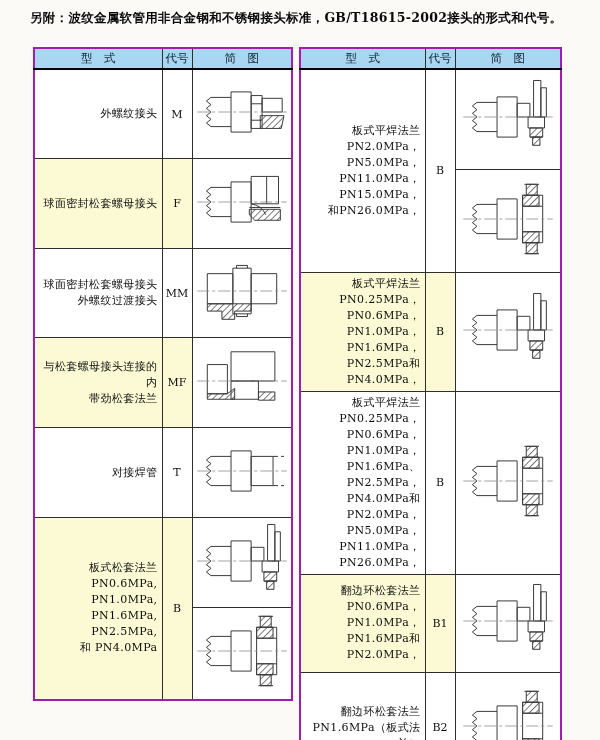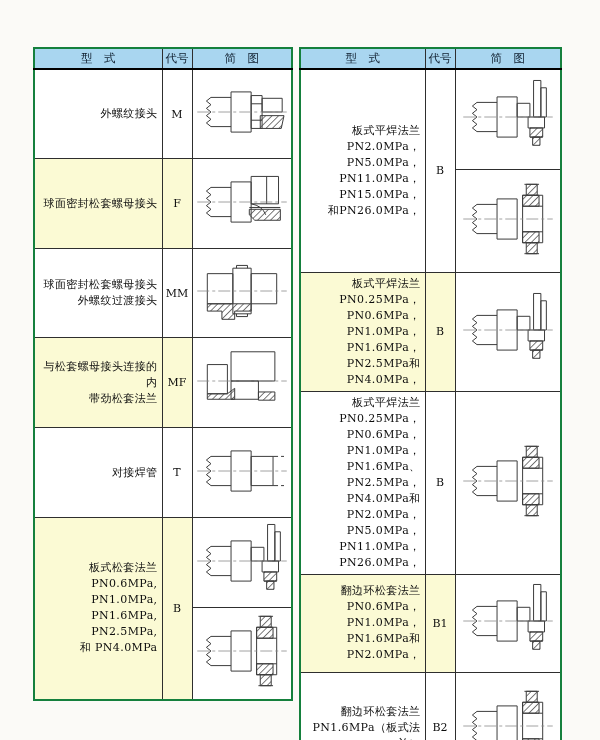--- a/index.html
+++ b/index.html
@@ -11,21 +11,21 @@
   }
   .page{position:relative;width:600px;height:740px;background:#fbfaf7;overflow:hidden;}
   .title{
     position:absolute;left:30px;top:10px;width:560px;
     font-size:12.5px;font-weight:bold;letter-spacing:0.3px;color:#0a0a0a;
     white-space:nowrap;
   }
   .tables{position:absolute;left:33px;top:47px;display:flex;gap:6px;align-items:flex-start;}
   table.ftable{
     border-collapse:collapse;table-layout:fixed;
-    border:2px solid #15803d;background:#fff;
+    border:2px solid #a21caf;background:#fff;
   }
   .ftable th,.ftable td{border:1px solid #2e2e2e;padding:0;overflow:hidden;}
   .ftable thead th{
     background:var(--header-bg,#a9d6f0);
     height:19px;font-size:11.5px;font-weight:normal;
     text-align:center;color:#102030;
     border-bottom:2px solid #000;
   }
   td.type{
     font-size:11px;line-height:16px;letter-spacing:0.4px;
@@ -45,20 +45,21 @@
 
 <svg width="0" height="0" style="position:absolute" aria-hidden="true">
   <defs>
     <pattern id="hatch" width="5" height="5" patternUnits="userSpaceOnUse" patternTransform="rotate(45)">
       <line x1="0" y1="0" x2="0" y2="5" stroke="#4a4a4a" stroke-width="1.6"></line>
     </pattern>
   </defs>
 </svg>
 
 <div class="page">
+  <div class="title">另附：波纹金属软管用非合金钢和不锈钢接头标准，GB/T18615-2002接头的形式和代号。</div>
 
   <div class="tables">
 
     <table class="ftable">
       <colgroup>
           <col style="width:128px">
           <col style="width:30px">
           <col style="width:100px">
         </colgroup>
       <thead>

